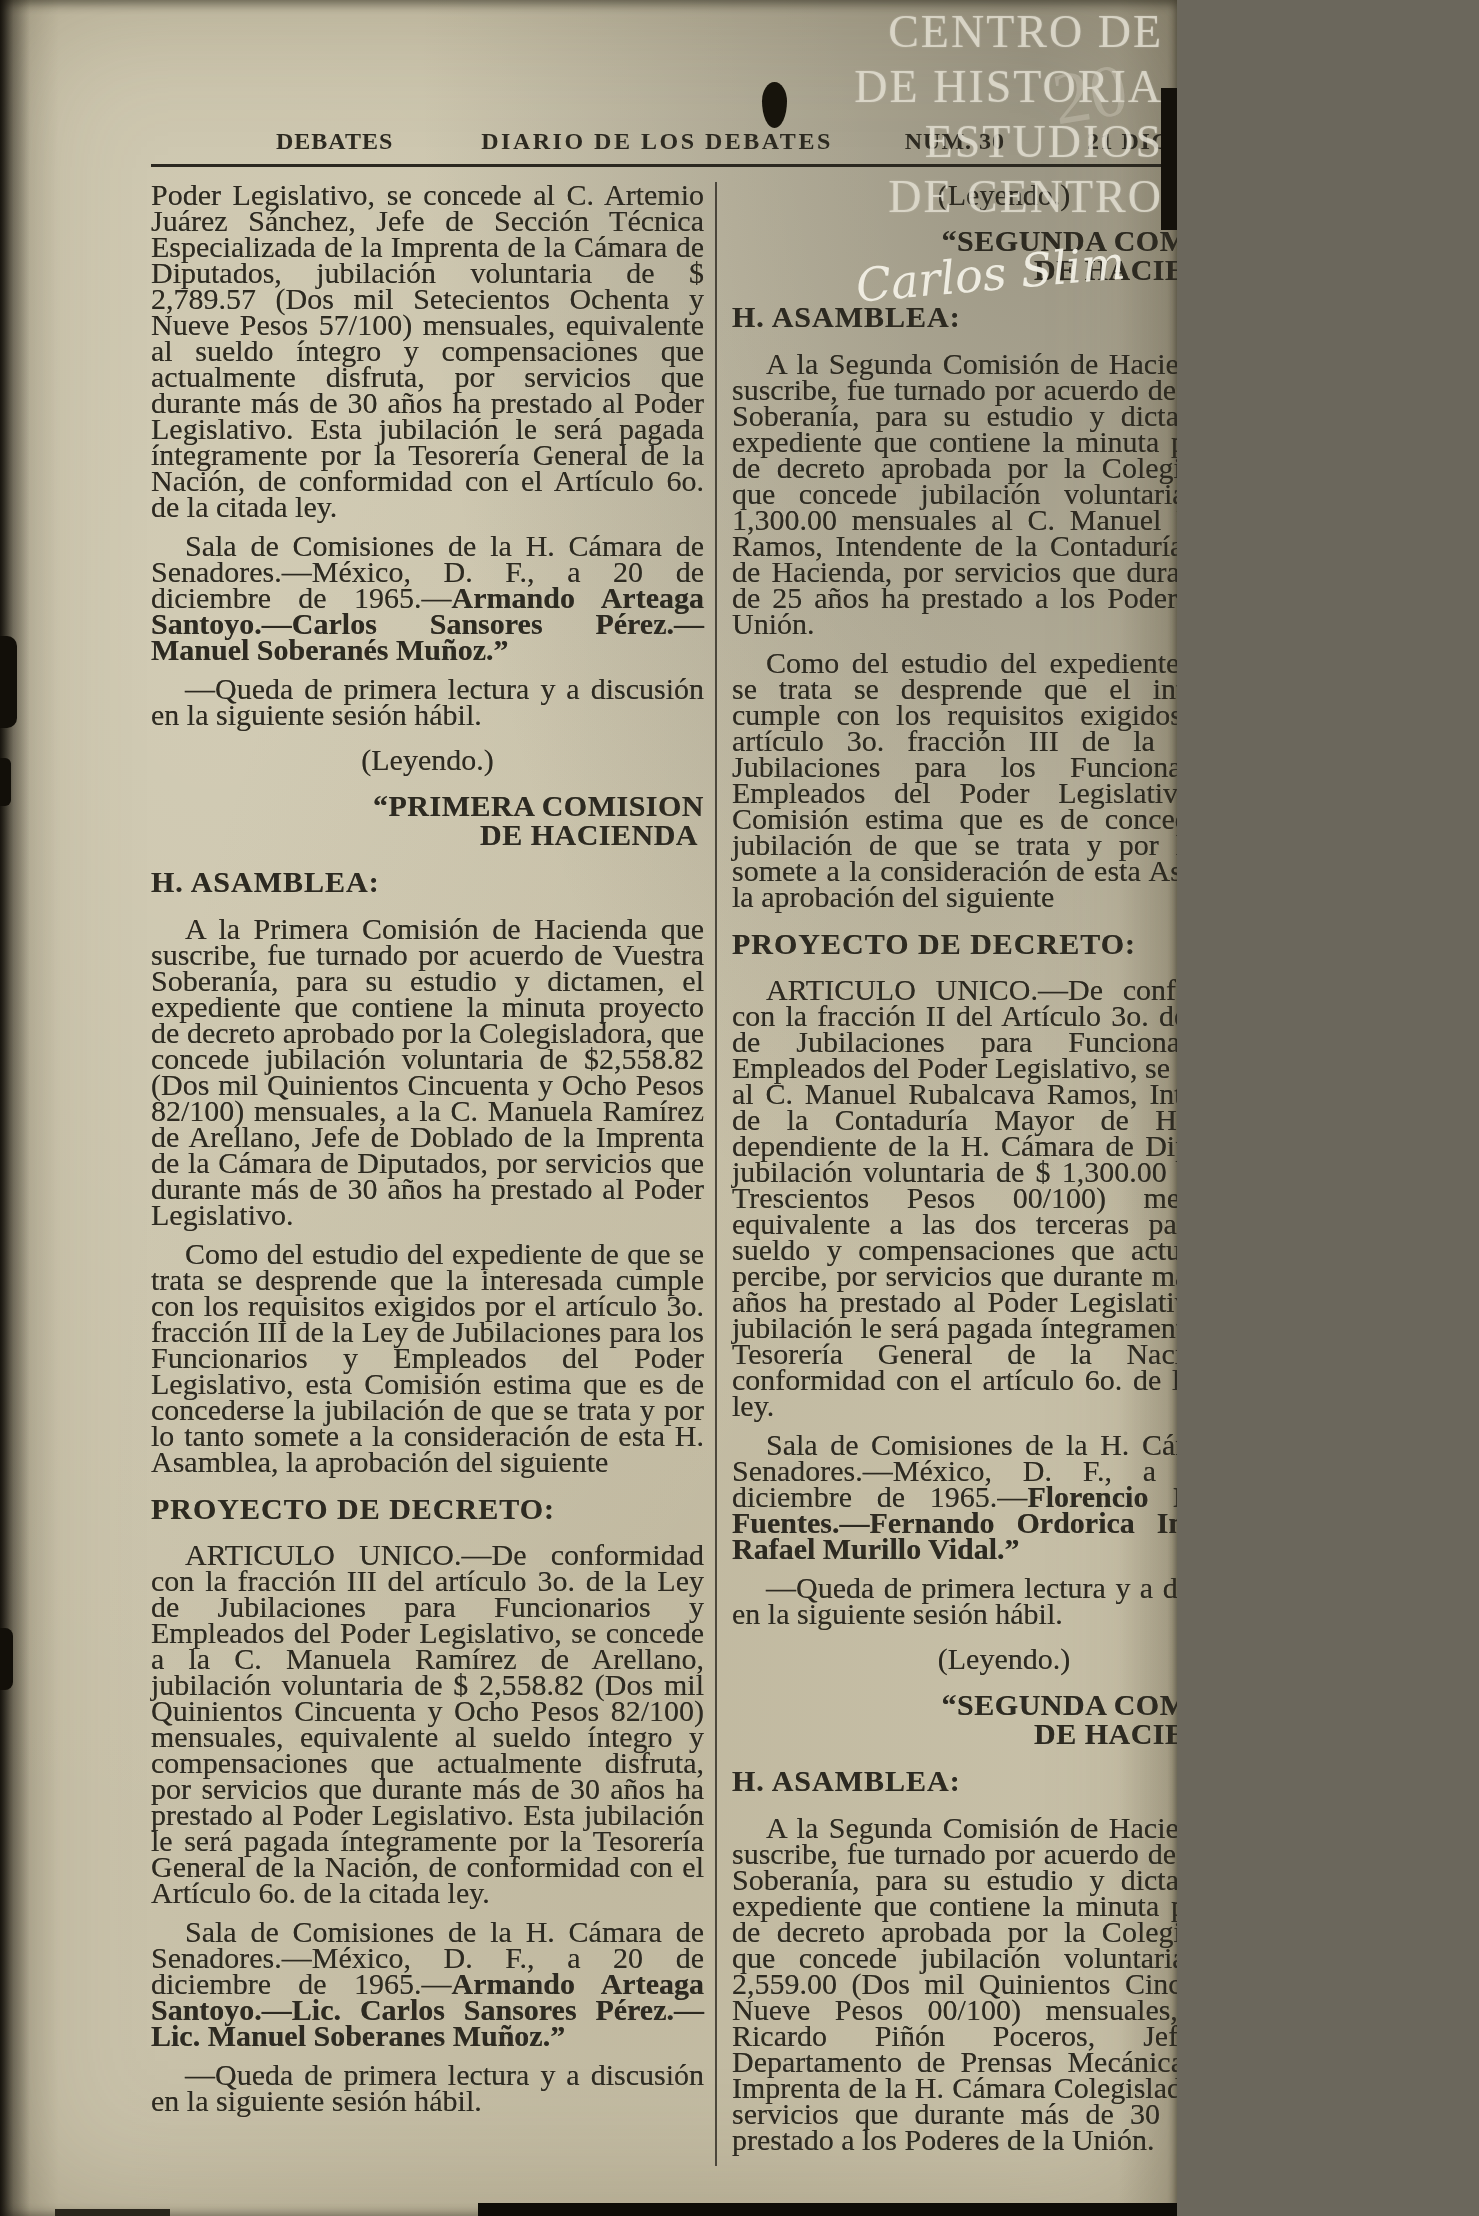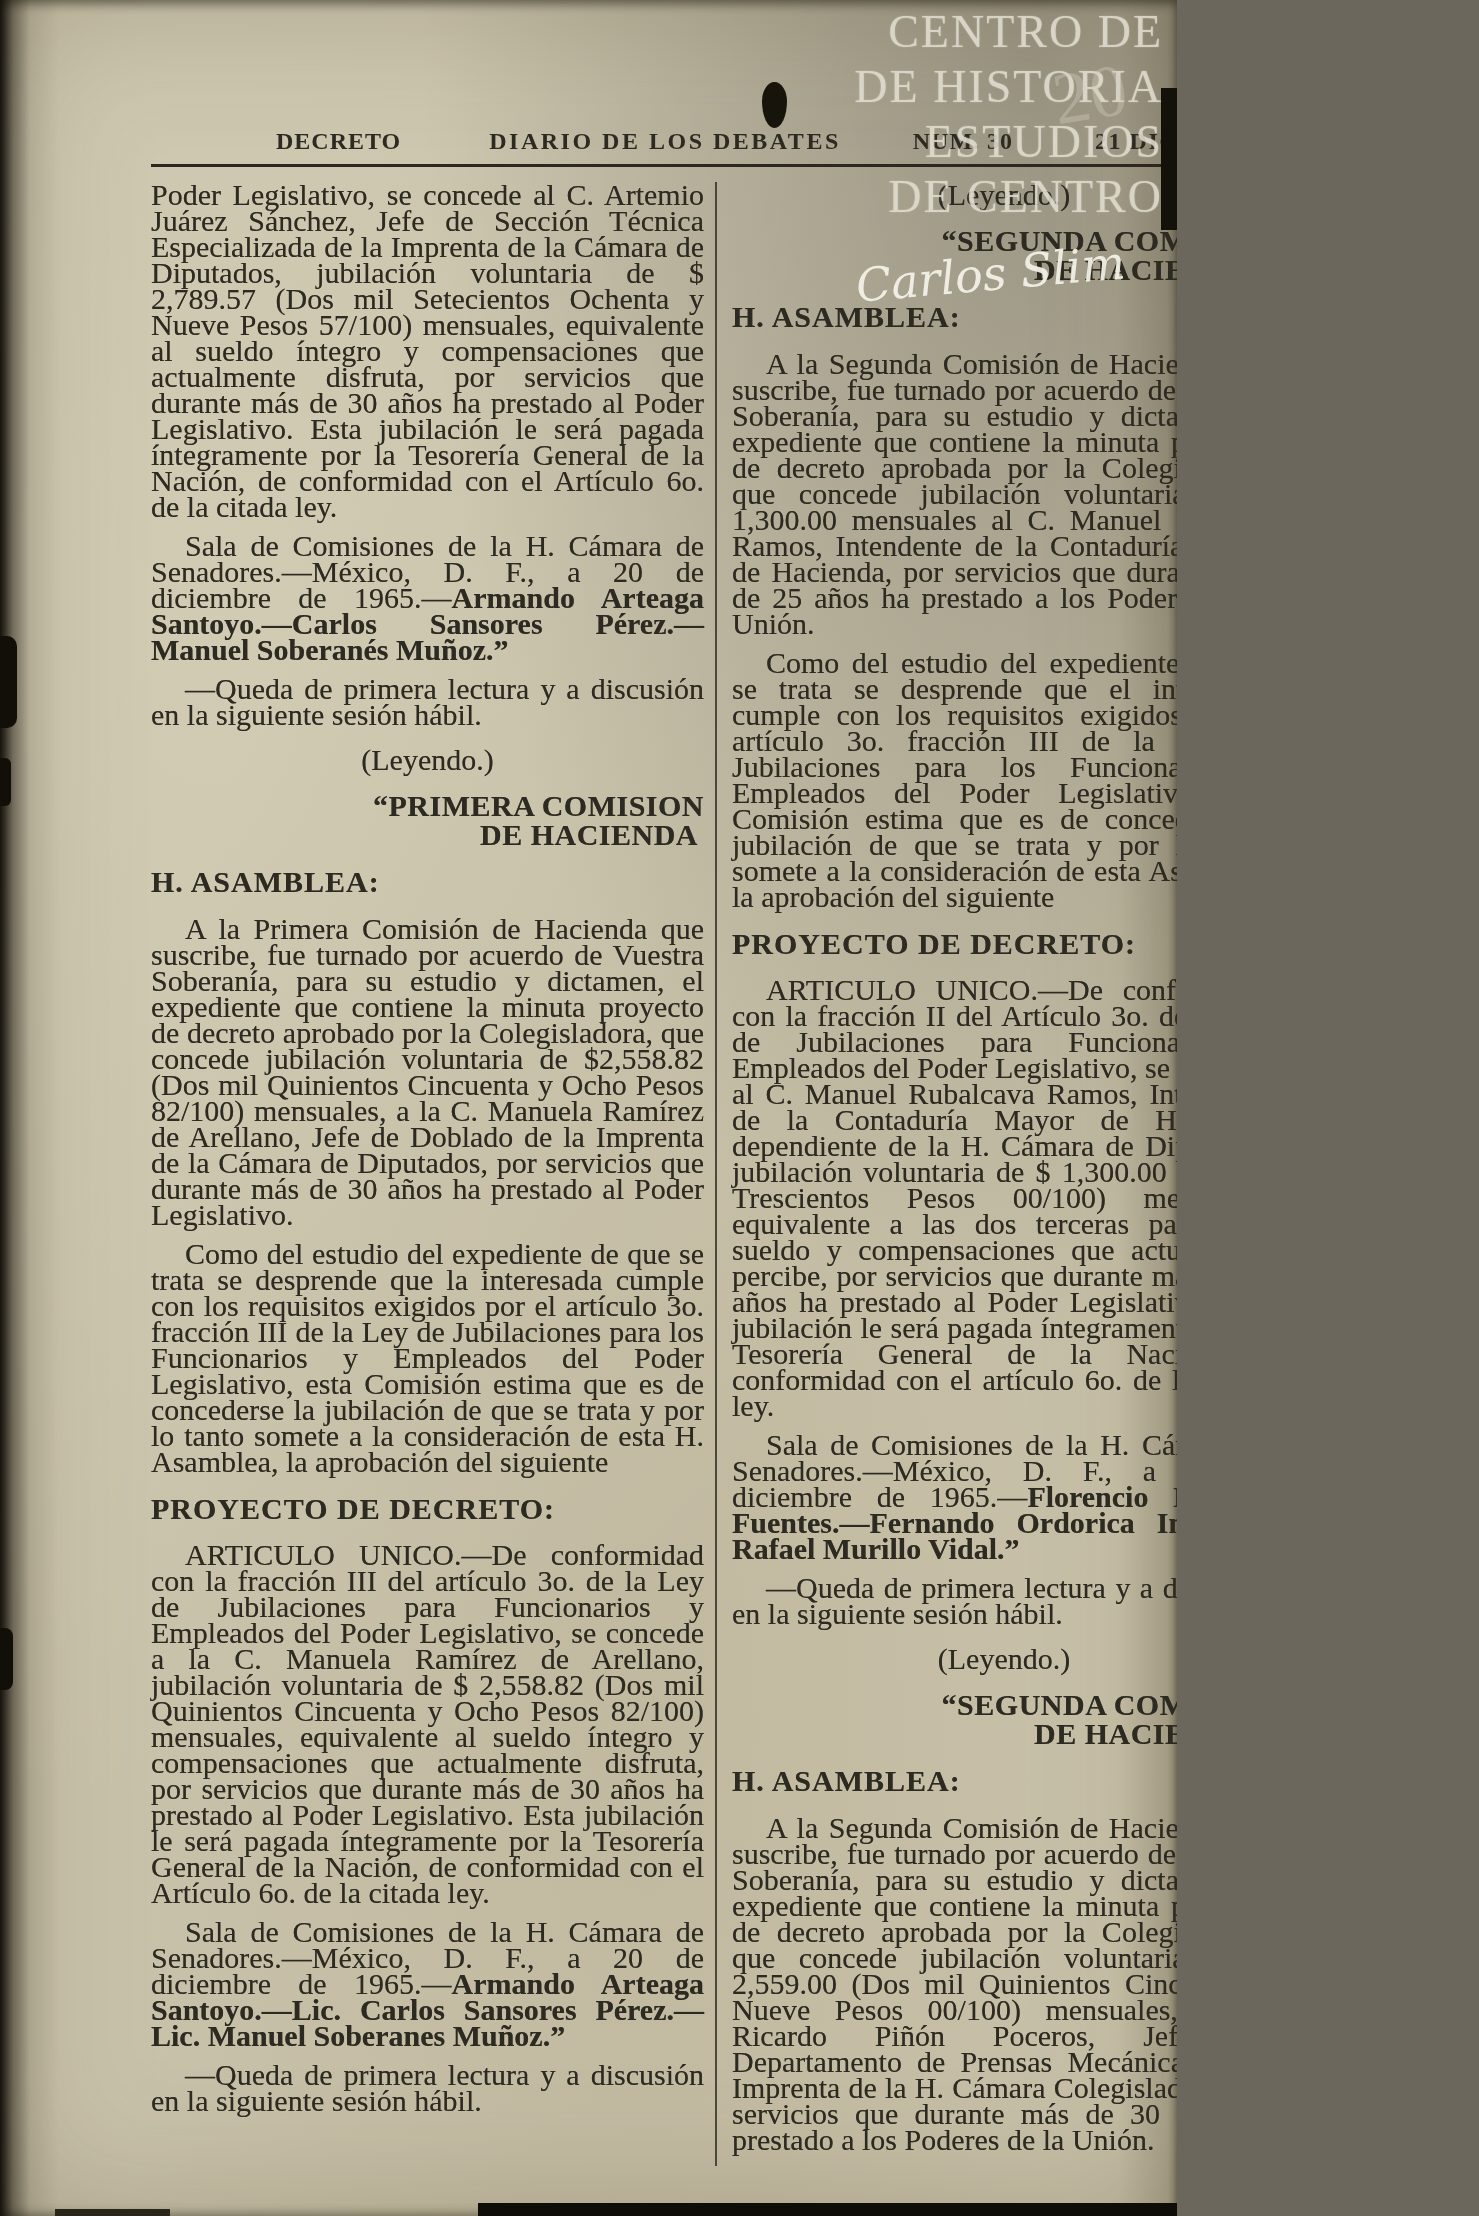--- a/index.html
+++ b/index.html
@@ -117,21 +117,21 @@
     <div class="wm-line">DE HISTORIA</div>
     <div class="wm-line">ESTUDIOS</div>
     <div class="wm-line">DE CENTRO</div>
     <div class="wm-number">20</div>
     <div class="wm-signature">Carlos Slim</div>
   </div>
 
   <div class="content">
 
     <div class="masthead">
-      <span class="mh-chamber">DECRETO</span>
+      <span class="mh-chamber">DEBATES</span>
       <span class="mh-title">DIARIO DE LOS DEBATES</span>
       <span class="mh-issue">NUM. 30</span>
       <span class="mh-date">21 DIC. 1965</span>
       <span class="mh-page">15</span>
     </div>
     <hr class="masthead-rule">
 
     <div class="columns">
 
       <div class="col col-left">

